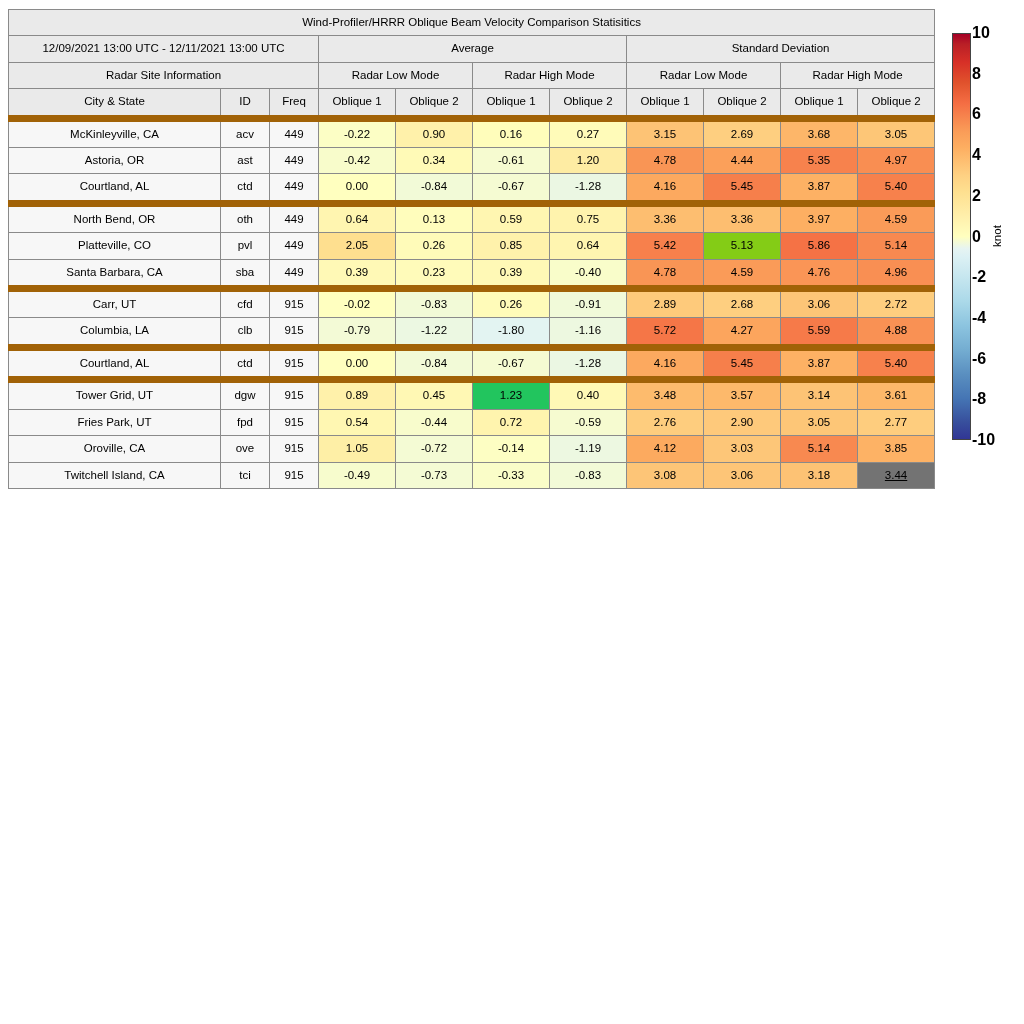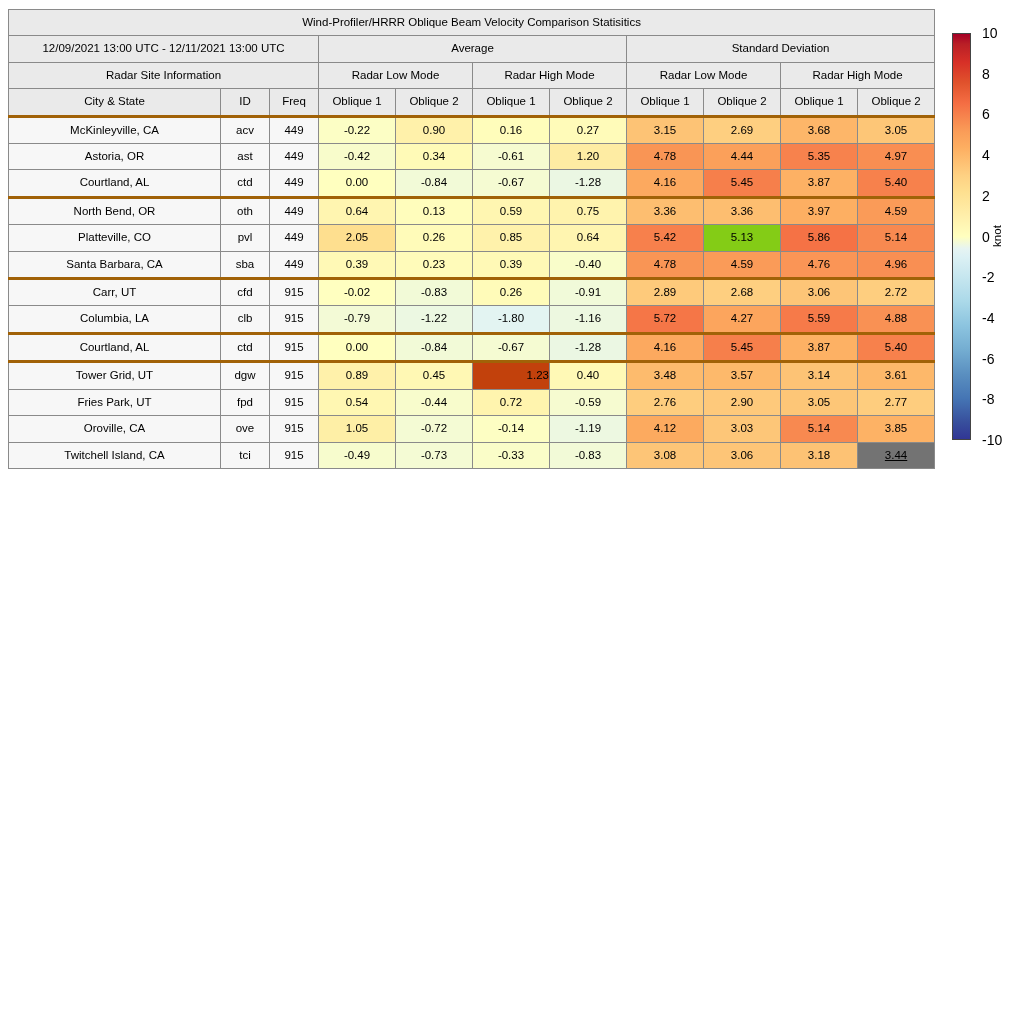--- a/index.html
+++ b/index.html
@@ -55,21 +55,21 @@
   table.stats tbody td.label-cell {
     background: #f7f7f7;
   }
 
   td.title-cell {
     font-size: 11.5px;
   }
 
   
   tr.group-end > td {
-    border-bottom: 3px solid #a16207;
+    border-bottom: 7px solid #a16207;
   }
 
   
   td.grp-left  { border-left: 2px solid #6e6e6e; }
 
   
   #colorbar-wrap {
     position: absolute;
     left: 952px;
     top: 33px;
@@ -104,25 +104,26 @@
       #8cc4df 72%,
       #74add1 78%,
       #5a8fc0 84%,
       #4575b4 90%,
       #374e9c 96%,
       #313695 100%
     );
   }
   .cb-tick {
     position: absolute;
-    left: 30px;
-    font-size: 14px;
+    left: 20px;
+    font-size: 16px;
     color: #000;
     transform: translateY(-50%);
     white-space: nowrap;
+    font-weight: bold;
   }
   #cb-axis-label {
     position: absolute;
     left: 45px;
     top: 203px;
     font-size: 11.5px;
     color: #000;
     transform: translate(-50%, -50%) rotate(-90deg);
     transform-origin: center center;
     white-space: nowrap;
@@ -295,21 +296,21 @@
             <td style="background: rgb(246, 127, 75);">5.45</td>
             <td style="background: rgb(253, 177, 100);">3.87</td>
             <td style="background: rgb(247, 129, 76);">5.40</td>
           </tr>
           <tr>
             <td class="label-cell">Tower Grid, UT</td>
             <td class="label-cell">dgw</td>
             <td class="label-cell">915</td>
             <td class="grp-left" style="background: rgb(255, 241, 170);">0.89</td>
             <td style="background: rgb(255, 248, 180);">0.45</td>
-            <td style="background: #c2410c; text-align: right;">1.23</td>
+            <td style="background: #22c55e;">1.23</td>
             <td style="background: rgb(255, 249, 182);">0.40</td>
             <td class="grp-left" style="background: rgb(253, 187, 109);">3.48</td>
             <td style="background: rgb(253, 185, 107);">3.57</td>
             <td style="background: rgb(253, 195, 117);">3.14</td>
             <td style="background: rgb(253, 184, 106);">3.61</td>
           </tr>
           <tr>
             <td class="label-cell">Fries Park, UT</td>
             <td class="label-cell">fpd</td>
             <td class="label-cell">915</td>

